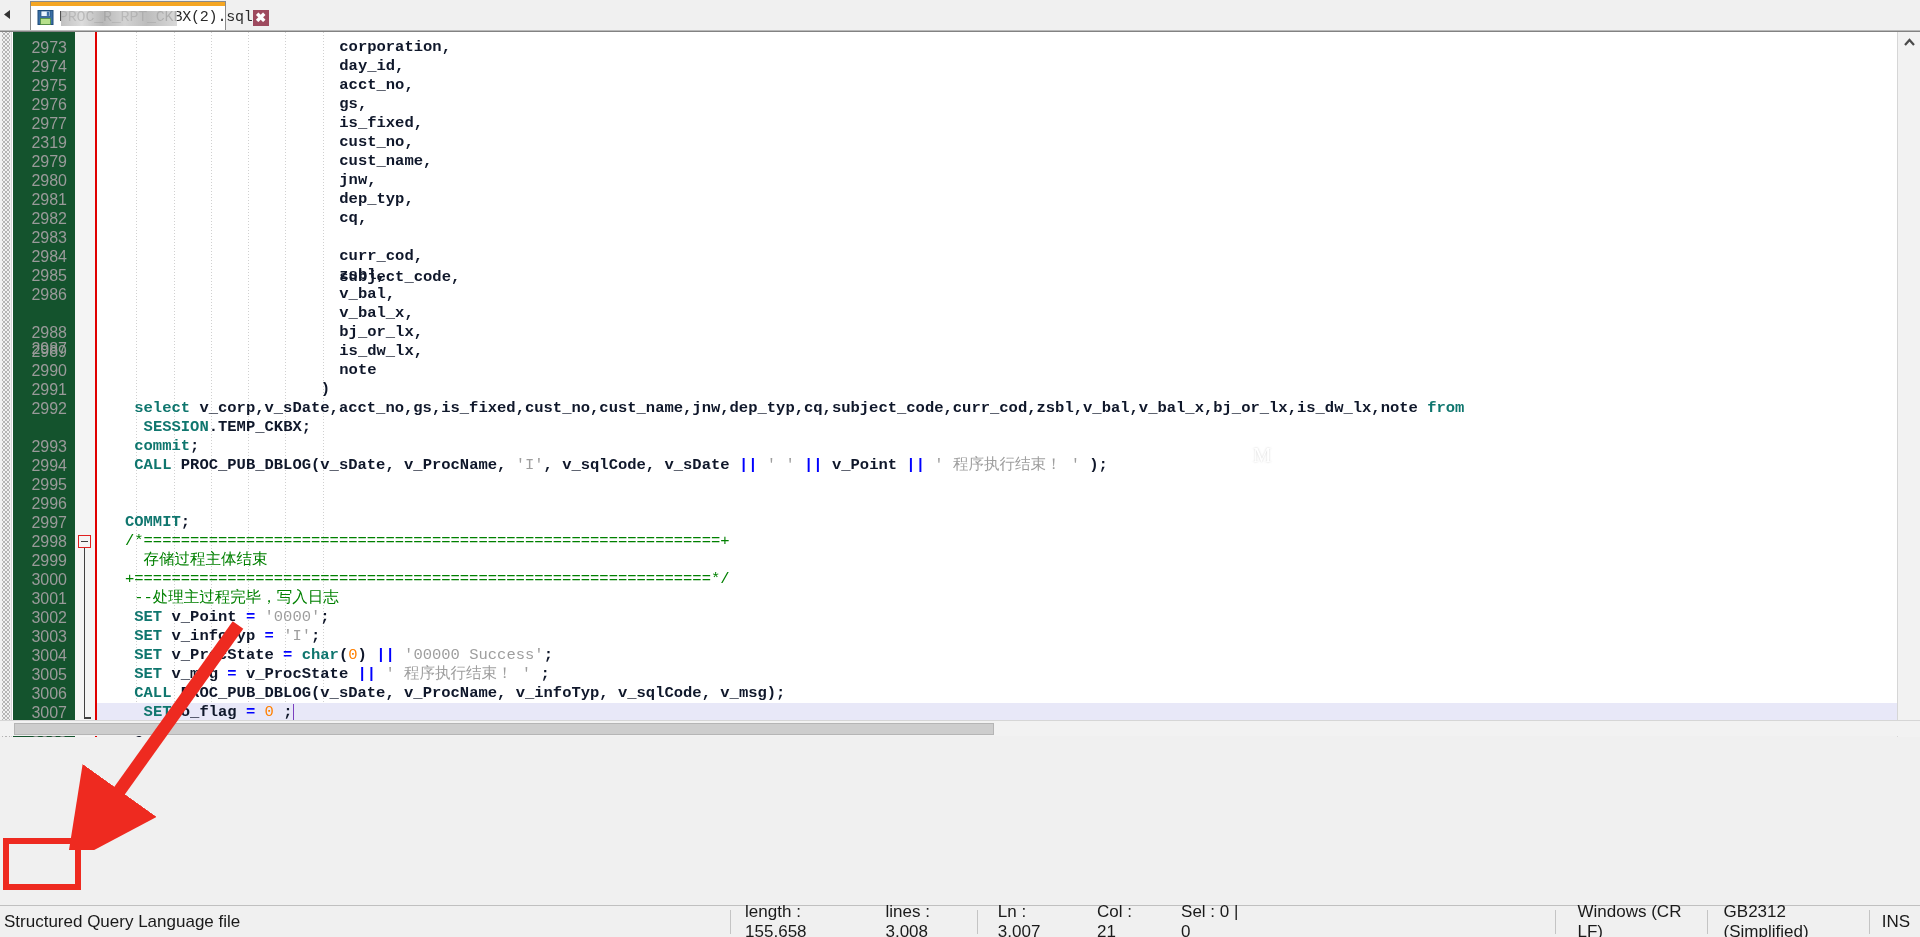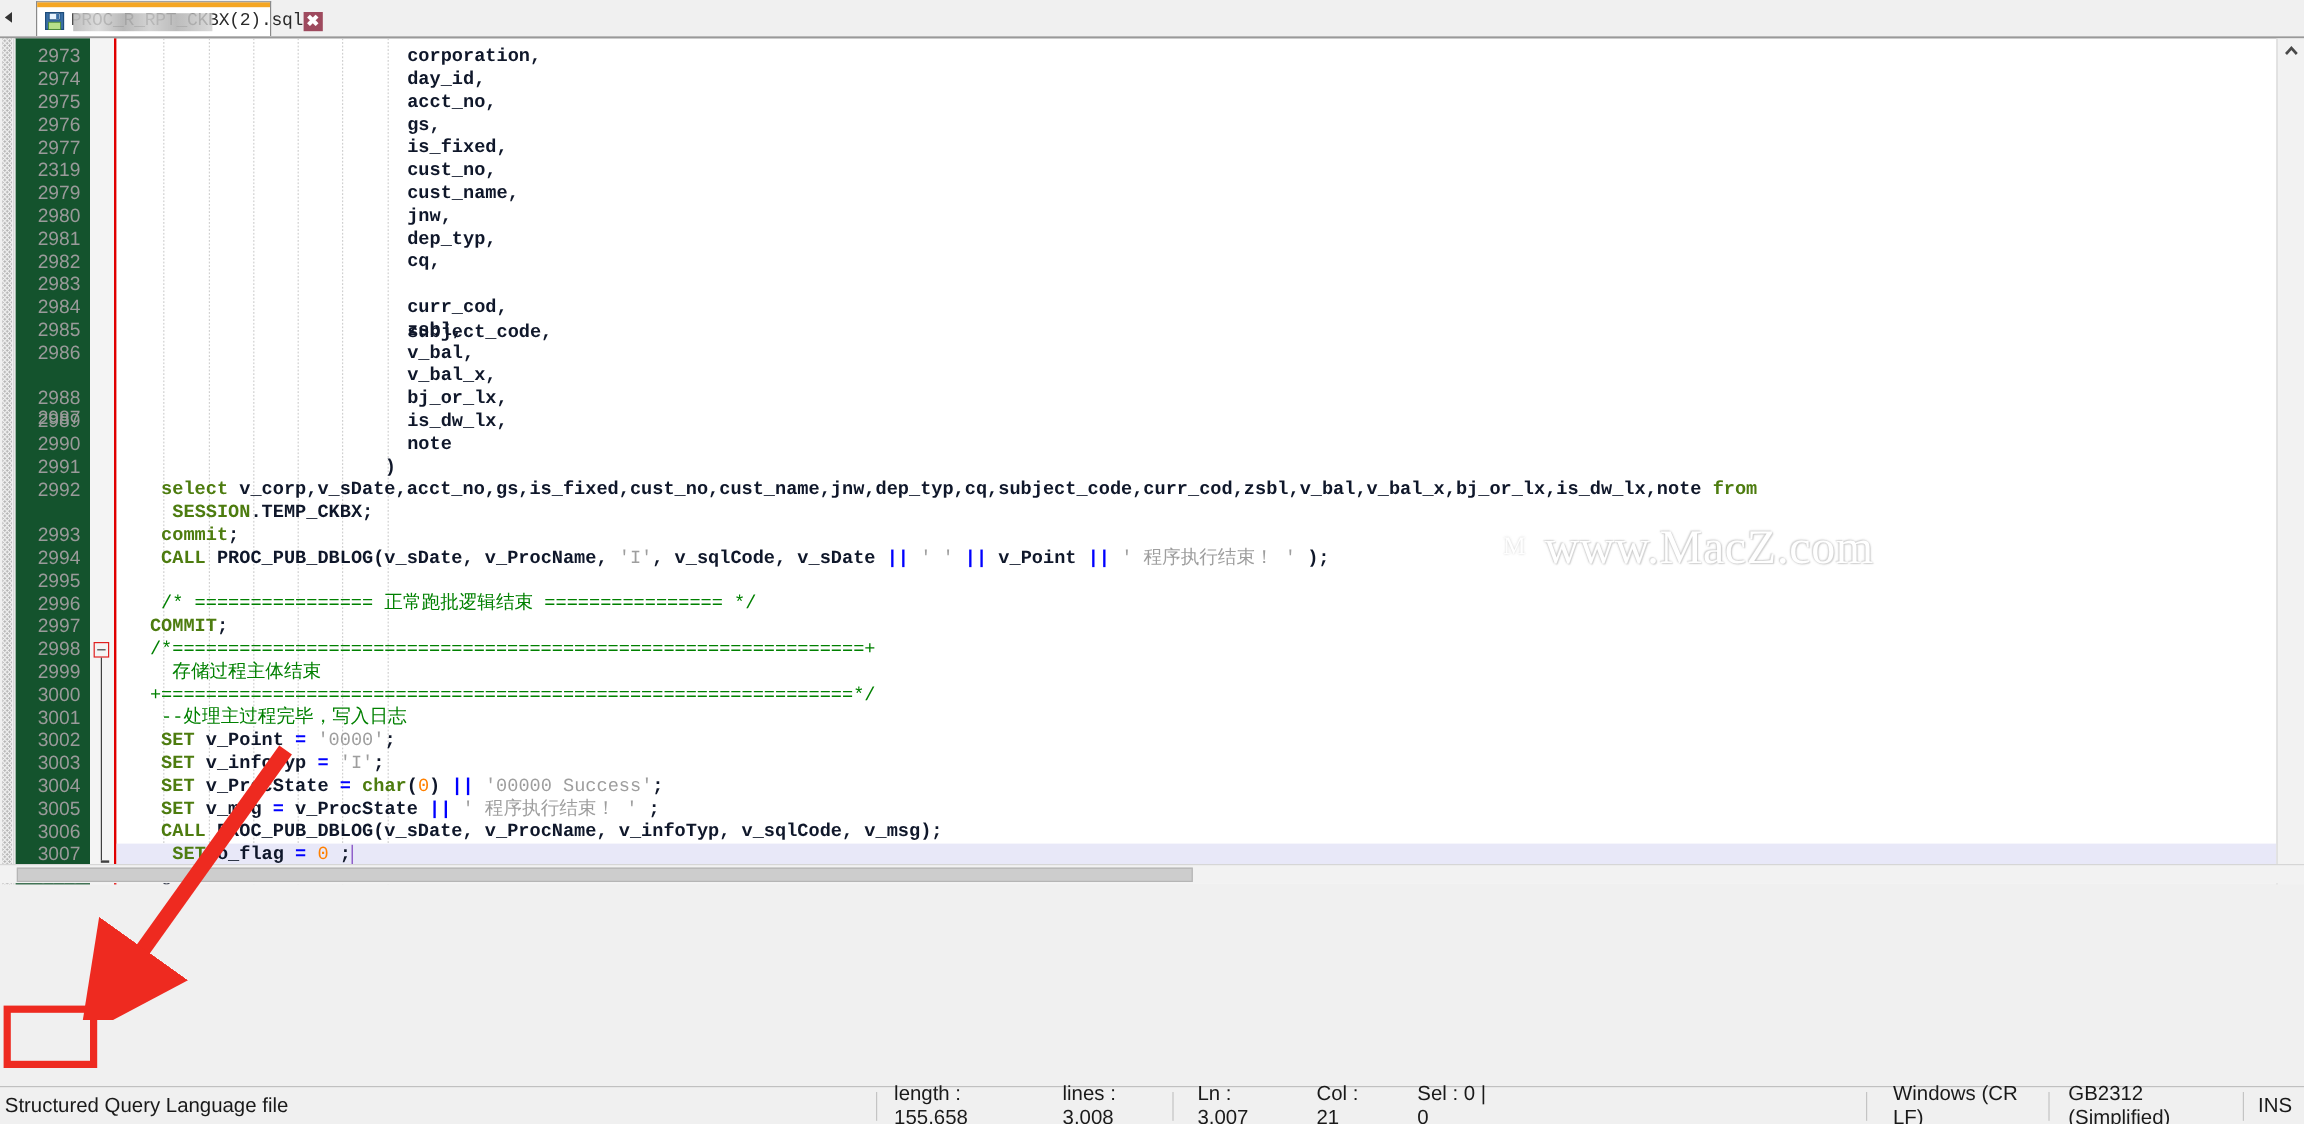--- a/index.html
+++ b/index.html
@@ -116,21 +116,21 @@
     font-size: 15.5px;
     color: #000000;
   }
   .lineno {
     position: absolute; right: 8px; height: 19px; line-height: 19px;
     font-family: "Liberation Sans", sans-serif;
     font-size: 16px; color: #9a9a9a; text-align: right;
     white-space: pre;
   }
 
-  .kw     { color: #4d7c0f; font-weight: bold; }
+  .kw     { color: #0f766e; font-weight: bold; }
   .str    { color: #9e9e9e; }
   .num    { color: #ff8000; }
   .cmt    { color: #008000; }
   .op     { color: #0000ff; font-weight: bold; }
   .plain  { color: #0f172a; font-weight: bold; }
 
   .curline-hl {
     position: absolute; left: 97px; width: 1800px; height: 19px;
     background: #e8e8f8;
   }
@@ -347,21 +347,20 @@
         <div class="line" style="top: 272px; left: 242.32px;"><span class="plain">v_bal_x,</span></div>
         <div class="line" style="top: 291px; left: 242.32px;"><span class="plain">bj_or_lx,</span></div>
         <div class="line" style="top: 310px; left: 242.32px;"><span class="plain">is_dw_lx,</span></div>
         <div class="line" style="top: 329px; left: 242.32px;"><span class="plain">note</span></div>
         <div class="line" style="top: 348px; left: 223.68px;"><span class="plain">)</span></div>
         <div class="line" style="top: 367px; left: 37.28px;"><span class="kw">select</span><span class="plain"> v_corp,v_sDate,acct_no,gs,is_fixed,cust_no,cust_name,jnw,dep_typ,cq,subject_code,curr_cod,zsbl,v_bal,v_bal_x,bj_or_lx,is_dw_lx,note </span><span class="kw">from</span></div>
         <div class="line" style="top: 386px; left: 46.6px;"><span class="kw">SESSION</span><span class="plain">.TEMP_CKBX;</span></div>
         <div class="line" style="top: 405px; left: 37.28px;"><span class="kw">commit</span><span class="plain">;</span></div>
         <div class="line" style="top: 424px; left: 37.28px;"><span class="kw">CALL</span><span class="plain"> PROC_PUB_DBLOG(v_sDate, v_ProcName, </span><span class="str">'I'</span><span class="plain">, v_sqlCode, v_sDate </span><span class="op">||</span><span class="plain"> </span><span class="str">' '</span><span class="plain"> </span><span class="op">||</span><span class="plain"> v_Point </span><span class="op">||</span><span class="plain"> </span><span class="str">' 程序执行结束！ '</span><span class="plain"> );</span></div>
         <div class="line" style="top: 443px; left: 0px;"></div>
-        <div class="line" style="top: 462px; left: 37.28px;"><span class="cmt">/* ================ 正常跑批逻辑结束 ================ */</span></div>
         <div class="line" style="top: 481px; left: 27.96px;"><span class="kw">COMMIT</span><span class="plain">;</span></div>
         <div class="line" style="top: 500px; left: 27.96px;"><span class="cmt">/*==============================================================+</span></div>
         <div class="line" style="top: 519px; left: 46.6px;"><span class="cmt">存储过程主体结束</span></div>
         <div class="line" style="top: 538px; left: 27.96px;"><span class="cmt">+==============================================================*/</span></div>
         <div class="line" style="top: 557px; left: 37.28px;"><span class="cmt">--处理主过程完毕，写入日志</span></div>
         <div class="line" style="top: 576px; left: 37.28px;"><span class="kw">SET</span><span class="plain"> v_Point </span><span class="op">=</span><span class="plain"> </span><span class="str">'0000'</span><span class="plain">;</span></div>
         <div class="line" style="top: 595px; left: 37.28px;"><span class="kw">SET</span><span class="plain"> v_infoTyp </span><span class="op">=</span><span class="plain"> </span><span class="str">'I'</span><span class="plain">;</span></div>
         <div class="line" style="top: 614px; left: 37.28px;"><span class="kw">SET</span><span class="plain"> v_ProcState </span><span class="op">=</span><span class="plain"> </span><span class="kw">char</span><span class="plain">(</span><span class="num">0</span><span class="plain">) </span><span class="op">||</span><span class="plain"> </span><span class="str">'00000 Success'</span><span class="plain">;</span></div>
         <div class="line" style="top: 633px; left: 37.28px;"><span class="kw">SET</span><span class="plain"> v_msg </span><span class="op">=</span><span class="plain"> v_ProcState </span><span class="op">||</span><span class="plain"> </span><span class="str">' 程序执行结束！ '</span><span class="plain"> ;</span></div>
         <div class="line" style="top: 652px; left: 37.28px;"><span class="kw">CALL</span><span class="plain"> PROC_PUB_DBLOG(v_sDate, v_ProcName, v_infoTyp, v_sqlCode, v_msg);</span></div>
@@ -384,21 +383,20 @@
       </div>
     </div>
 
     <div class="hscroll">
       <div class="hthumb"></div>
     </div>
   </div>
 
   <div class="watermark">
     <div class="wm-logo">M</div>
-    <div class="wm-text" style="margin-left:42px;">www.MacZ.com</div>
   </div>
 
   <div class="annot-rect"></div>
 
   <div class="annot-arrow">
     <svg width="190" height="230" viewBox="0 0 190 230" aria-hidden="true">
       <defs>
         <marker id="ah" markerWidth="7" markerHeight="7" refX="2.6" refY="3.5" orient="auto">
           <polygon points="0,0 7,3.5 0,7" fill="#ee2a20"></polygon>
         </marker>

